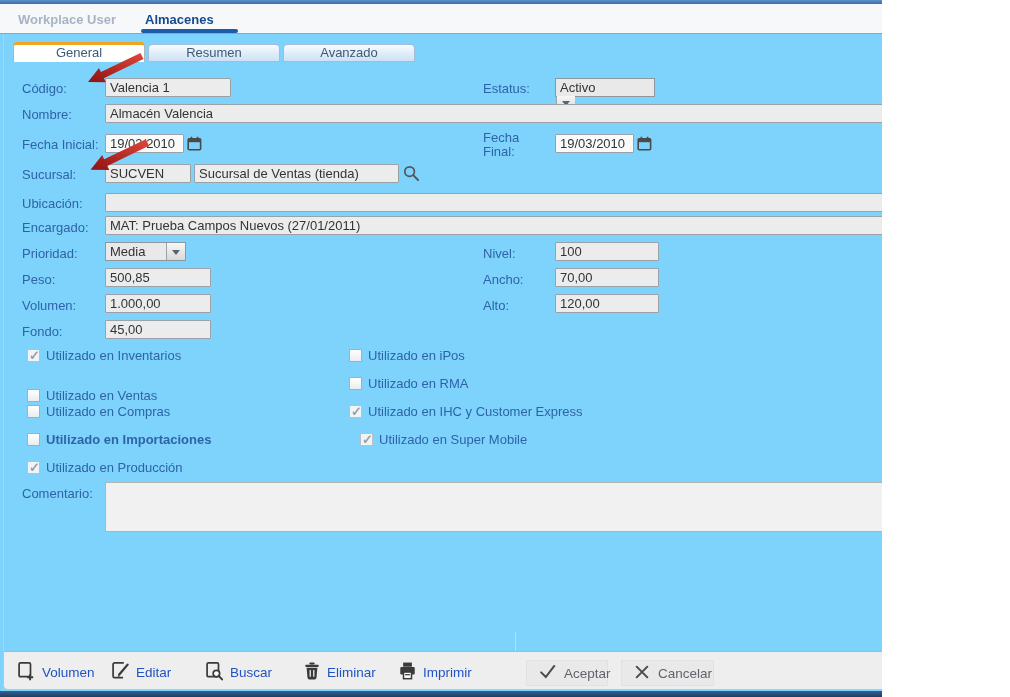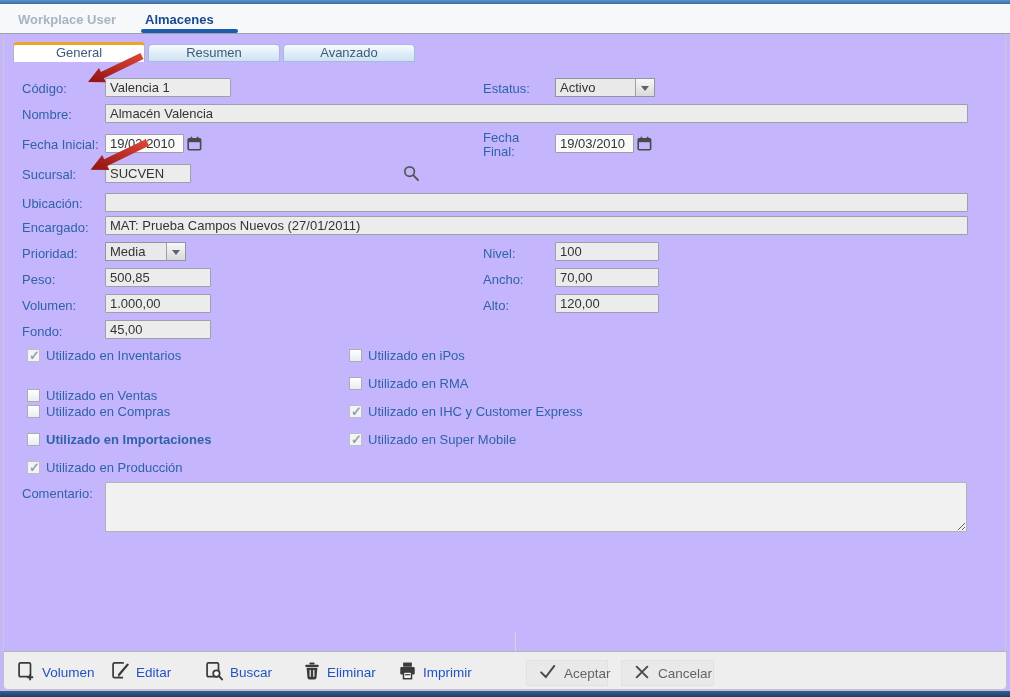--- a/index.html
+++ b/index.html
@@ -1,20 +1,20 @@
 <!DOCTYPE html>
 <html><head>
 <meta charset="utf-8">
 <title>Almacenes</title>
 <style>
   * { margin:0; padding:0; box-sizing:border-box; }
   html,body { background:#fff; }
   #app {
-    position:relative; width:1010px; height:697px; overflow:hidden;
-    background:#c4b5fd; font-family:"Liberation Sans", sans-serif; font-size:13px;
+    position:relative; width:882px; height:697px; overflow:hidden;
+    background:#7dd3fc; font-family:"Liberation Sans", sans-serif; font-size:13px;
   }
   .topbar { position:absolute; left:0; top:0; width:100%; height:4px;
     background:linear-gradient(#5e93cd,#3a6ba3); }
   .navstrip { position:absolute; left:0; top:4px; width:100%; height:30px;
     background:#f7f8f9; border-bottom:1px solid #9aa1a8; }
   .nav-workplace { position:absolute; left:18px; top:8px; font-weight:bold; color:#a6b4c5; cursor:pointer; }
   .nav-almacenes { position:absolute; left:145px; top:8px; font-weight:bold; color:#17498f; cursor:pointer; }
   .nav-underline { position:absolute; left:141px; top:25px; width:97px; height:4px;
     background:#1c5cab; border-radius:2px; }
   .border-left  { position:absolute; left:3px;    top:34px; width:1px; height:656px; background:#c9c9c9; }
@@ -87,21 +87,21 @@
   <div class="border-left"></div>
   <div class="border-right"></div>
 
   <div class="tab active" style="left:13px;">General</div>
   <div class="tab inactive" style="left:148px;">Resumen</div>
   <div class="tab inactive" style="left:283px;">Avanzado</div>
 
   <span class="lbl" style="left:22px; top:81px;">Código:</span>
   <input class="inp" style="left: 105px; top: 78px; width: 126px;" readonly="" value="Valencia 1">
   <span class="lbl" style="left:483px; top:81px;">Estatus:</span>
-  <div class="selbox" style="left:555px; top:78px; width:100px;">
+  <div class="selbox" style="left:555px; top:78px; width:100px;flex-direction:column;">
     <span class="selval">Activo</span>
     <span class="selbtn"></span>
   </div>
 
   <span class="lbl" style="left:22px; top:107px;">Nombre:</span>
   <input class="inp" style="left: 105px; top: 104px; width: 863px;" readonly="" value="Almacén Valencia">
 
   <span class="lbl" style="left:22px; top:137px;">Fecha Inicial:</span>
   <input class="inp date" style="left: 105px; top: 134px; width: 79px;" readonly="" value="19/03/2010">
   <span class="iconbtn" style="left:187px; top:136px;">
@@ -117,20 +117,21 @@
   <span class="iconbtn" style="left:637px; top:136px;">
     <svg width="15" height="15" viewBox="0 0 15 15">
         <rect x="1.2" y="2.8" width="12.4" height="11" rx="1" fill="none" stroke="#4a4a4a" stroke-width="1.6"></rect>
         <rect x="1.2" y="2.8" width="12.4" height="3.4" fill="#4a4a4a"></rect>
         <path d="M4.4 0.8v3.2M10.6 0.8v3.2" stroke="#4a4a4a" stroke-width="1.6"></path>
       </svg>
   </span>
 
   <span class="lbl" style="left:22px; top:167px;">Sucursal:</span>
   <input class="inp" style="left: 105px; top: 164px; width: 86px;" readonly="" value="SUCVEN">
+  <input class="inp" style="left: 194px; top: 164px; width: 205px;" readonly="" value="Sucursal de Ventas (tienda)">
   <span class="iconbtn" style="left:403px; top:165px;">
     <svg width="17" height="17" viewBox="0 0 17 17">
         <circle cx="6.6" cy="6.6" r="4.8" fill="none" stroke="#555" stroke-width="1.7"></circle>
         <path d="M10.2 10.2 L15 15" stroke="#555" stroke-width="1.9" stroke-linecap="round"></path>
       </svg>
   </span>
 
   <span class="lbl" style="left:22px; top:196px;">Ubicación:</span>
   <input class="inp" style="left: 105px; top: 193px; width: 863px;" readonly="" value="">
 
@@ -184,21 +185,21 @@
     <span class="cblabel">Utilizado en iPos</span>
   </div>
   <div class="cb" style="left:349px; top:376px;">
     <span class="cbbox"></span>
     <span class="cblabel">Utilizado en RMA</span>
   </div>
   <div class="cb checked" style="left:349px; top:404px;">
     <span class="cbbox"></span>
     <span class="cblabel">Utilizado en IHC y Customer Express</span>
   </div>
-  <div class="cb checked" style="left:349px; top:432px;">
+  <div class="cb checked" style="left:360px; top:432px;">
     <span class="cbbox"></span>
     <span class="cblabel">Utilizado en Super Mobile</span>
   </div>
 
   <span class="lbl" style="left:22px; top:486px;">Comentario:</span>
   <textarea class="comment" style=""></textarea>
 
   <div class="predivider"></div>
 
   <div class="toolbar">

